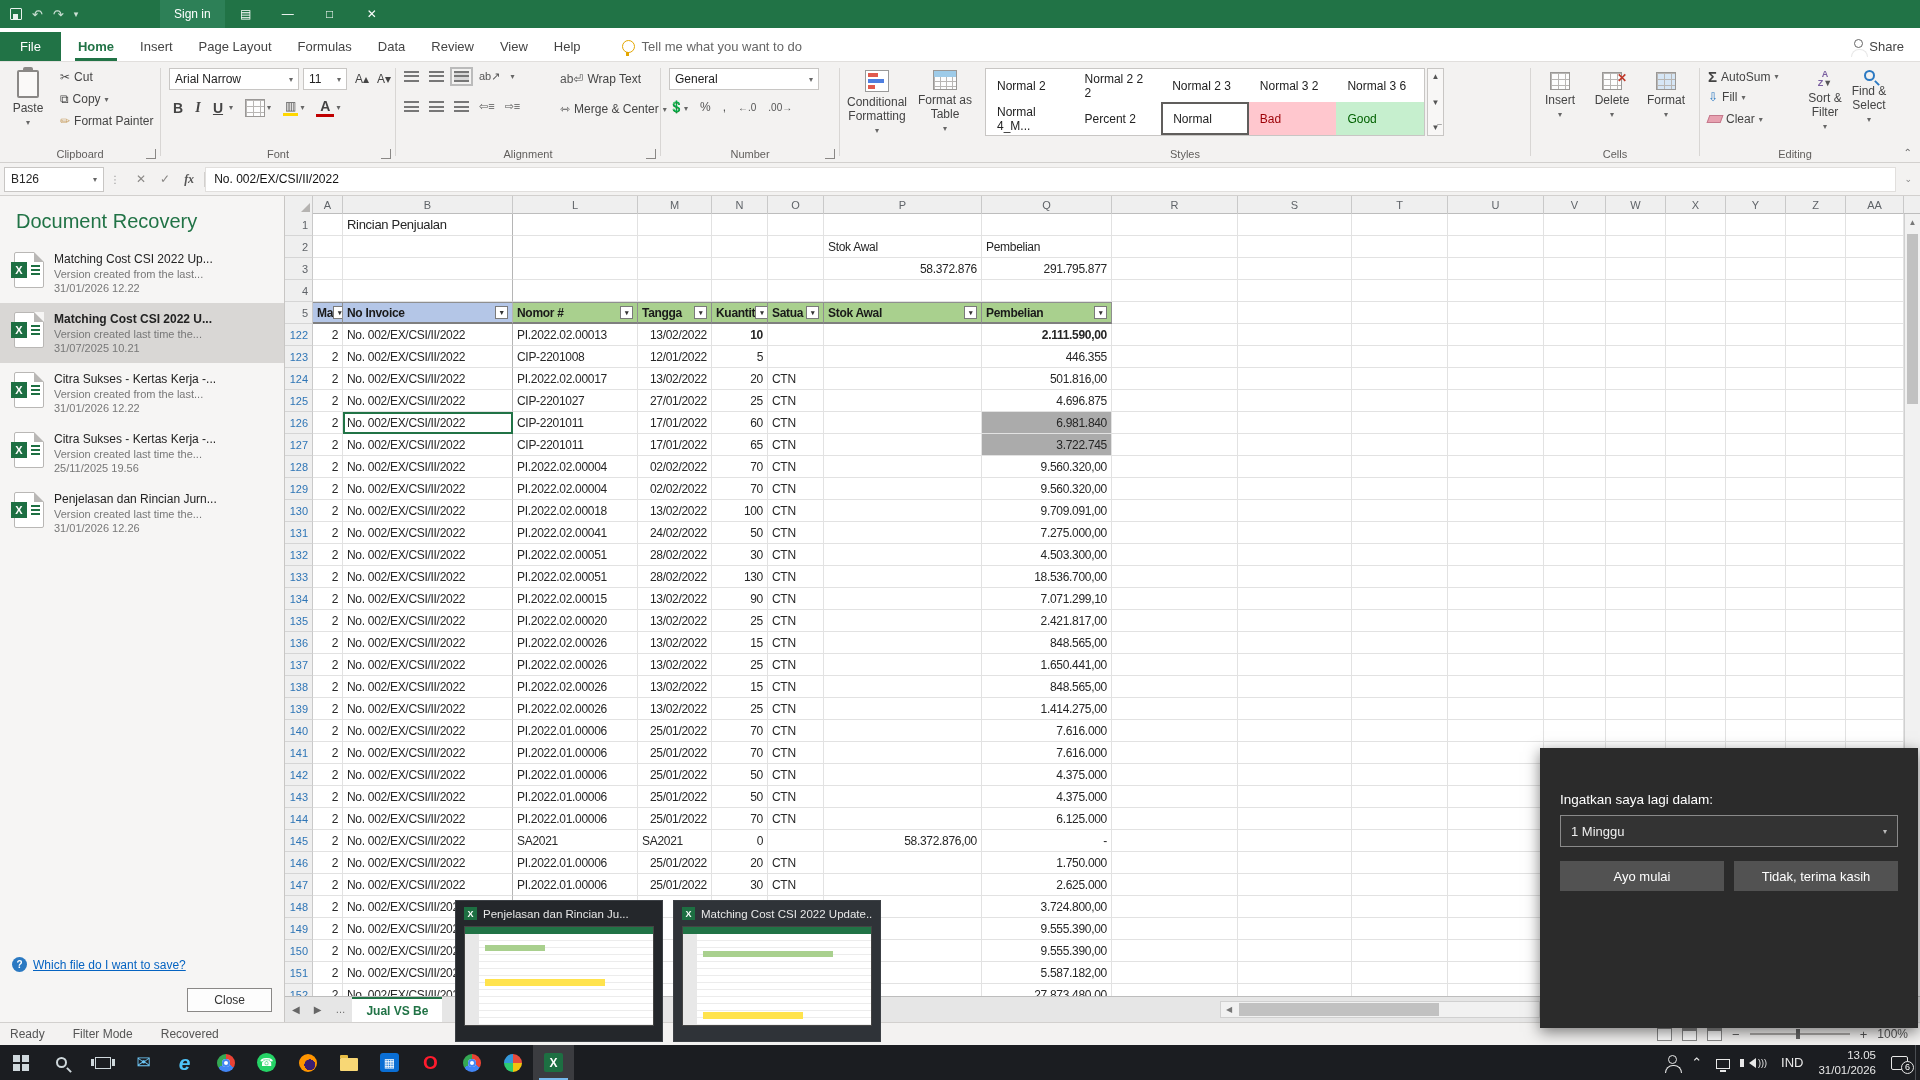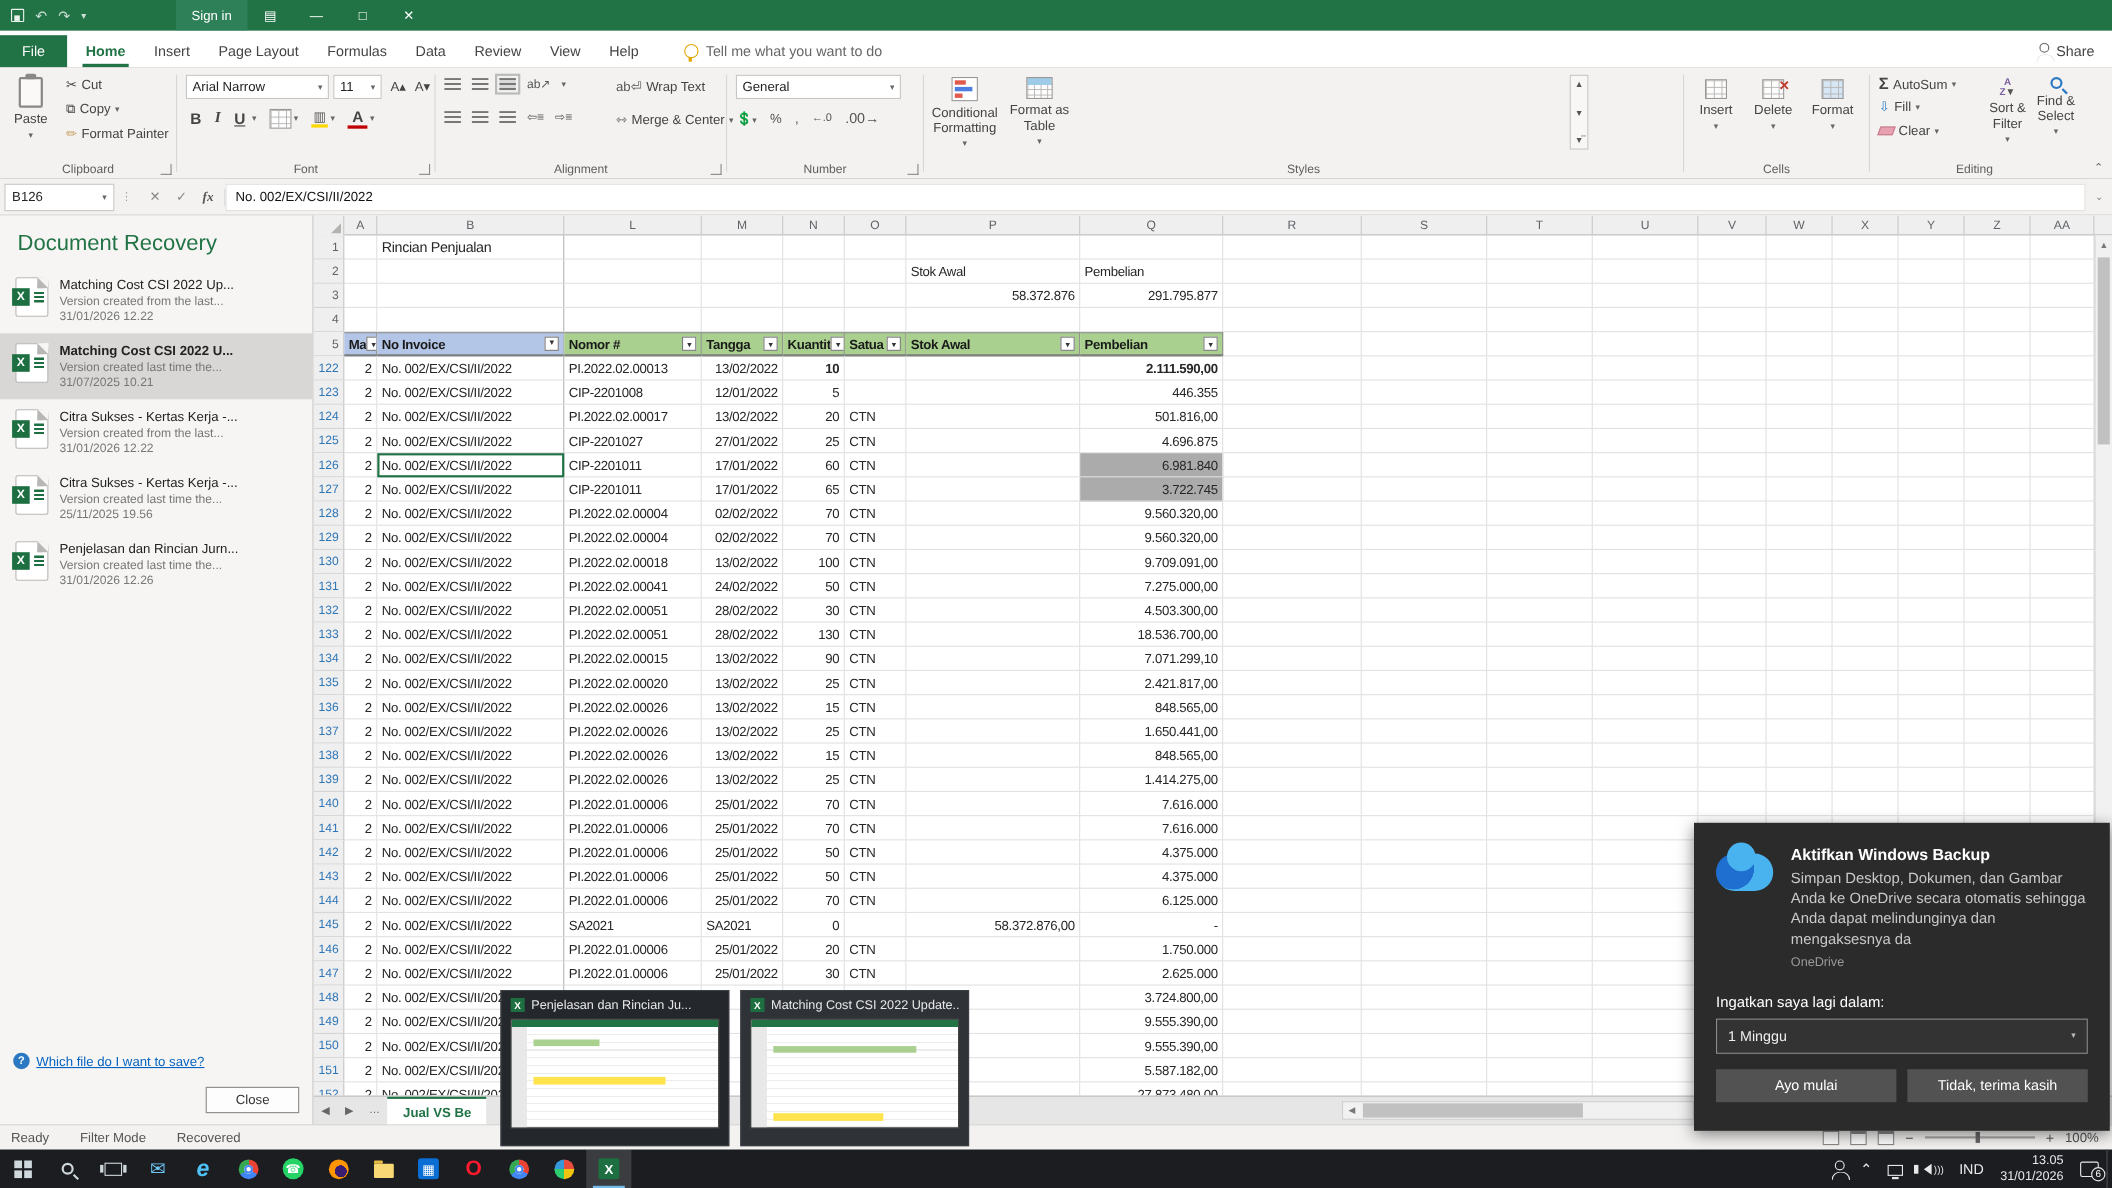--- a/index.html
+++ b/index.html
@@ -328,21 +328,21 @@
   <div class="rgroup" style="left:661px;width:178px">
     <div class="combo" style="position:absolute;left:8px;top:6px;width:150px">
         <span>General</span>
         <span class="chev">▾</span>
       </div>
     <div style="position:absolute;left:8px;top:38px;display:flex;gap:12px;align-items:center;color:#555">
       <span>💲<span class="chev">▾</span></span>
       <span>%</span>
       <span>,</span>
       <span style="font-size:10px">←.0</span>
-      <span style="font-size:13px">.00→</span>
+      <span style="font-size:10px">.00→</span>
     </div>
     <div class="glabel">Number</div>
     <div class="launcher"></div>
   </div>
   <div class="gsep" style="left:839px"></div>
 
   <div class="rgroup" style="left:840px;width:690px">
     <div class="bigbtn" style="position:absolute;left:4px;top:4px;width:66px">
       <span class="cf-icon">
           <i style="top:2px;width:10px;background:#e05a4e"></i>
@@ -350,20 +350,32 @@
           <i style="top:14px;width:7px;background:#e05a4e"></i>
         </span>
       <span>Conditional Formatting</span>
         <span class="chev">▾</span>
     </div>
     <div class="bigbtn" style="position:absolute;left:74px;top:4px;width:62px">
       <span class="fat-icon"></span>
       <span>Format as Table</span>
         <span class="chev">▾</span>
     </div>
+    <div id="styles-gallery">
+        <div class="gal-item ">Normal 2</div>
+        <div class="gal-item ">Normal 2 2 2</div>
+        <div class="gal-item ">Normal 2 3</div>
+        <div class="gal-item ">Normal 3 2</div>
+        <div class="gal-item ">Normal 3 6</div>
+        <div class="gal-item ">Normal 4_M...</div>
+        <div class="gal-item ">Percent 2</div>
+        <div class="gal-item selected">Normal</div>
+        <div class="gal-item bad">Bad</div>
+        <div class="gal-item good">Good</div>
+      </div>
     <div class="gal-scroll">
       <span>▲</span>
       <span>▼</span>
       <span>▼̅</span>
     </div>
     <div class="glabel">Styles</div>
   </div>
   <div class="gsep" style="left:1530px"></div>
 
   <div class="rgroup" style="left:1531px;width:168px">
@@ -1358,28 +1370,20 @@
         <span>Matching Cost CSI 2022 Update...</span>
       </div>
       <div class="pv-thumb">
         <div class="pv-strip" style="left: 20px; width: 100px; bottom: 6px;"></div>
         <div class="pv-green" style="left: 20px; width: 130px; top: 24px;"></div>
       </div>
     </div>
   </div>
 
 <div id="notif">
-  <div class="notif-head">
-    <div class="cloud"></div>
-    <div>
-      <div class="notif-title">Aktifkan Windows Backup</div>
-      <div class="notif-body">Simpan Desktop, Dokumen, dan Gambar Anda ke OneDrive secara otomatis sehingga Anda dapat melindunginya dan mengaksesnya da</div>
-      <div class="notif-app">OneDrive</div>
-    </div>
-  </div>
   <div class="remind-label">Ingatkan saya lagi dalam:</div>
   <div class="notif-select">
     <span>1 Minggu</span>
     <span class="chev" style="color:#bbb">▾</span>
   </div>
   <div class="notif-btns">
     <div class="notif-btn">Ayo mulai</div>
     <div class="notif-btn">Tidak, terima kasih</div>
   </div>
 </div>

